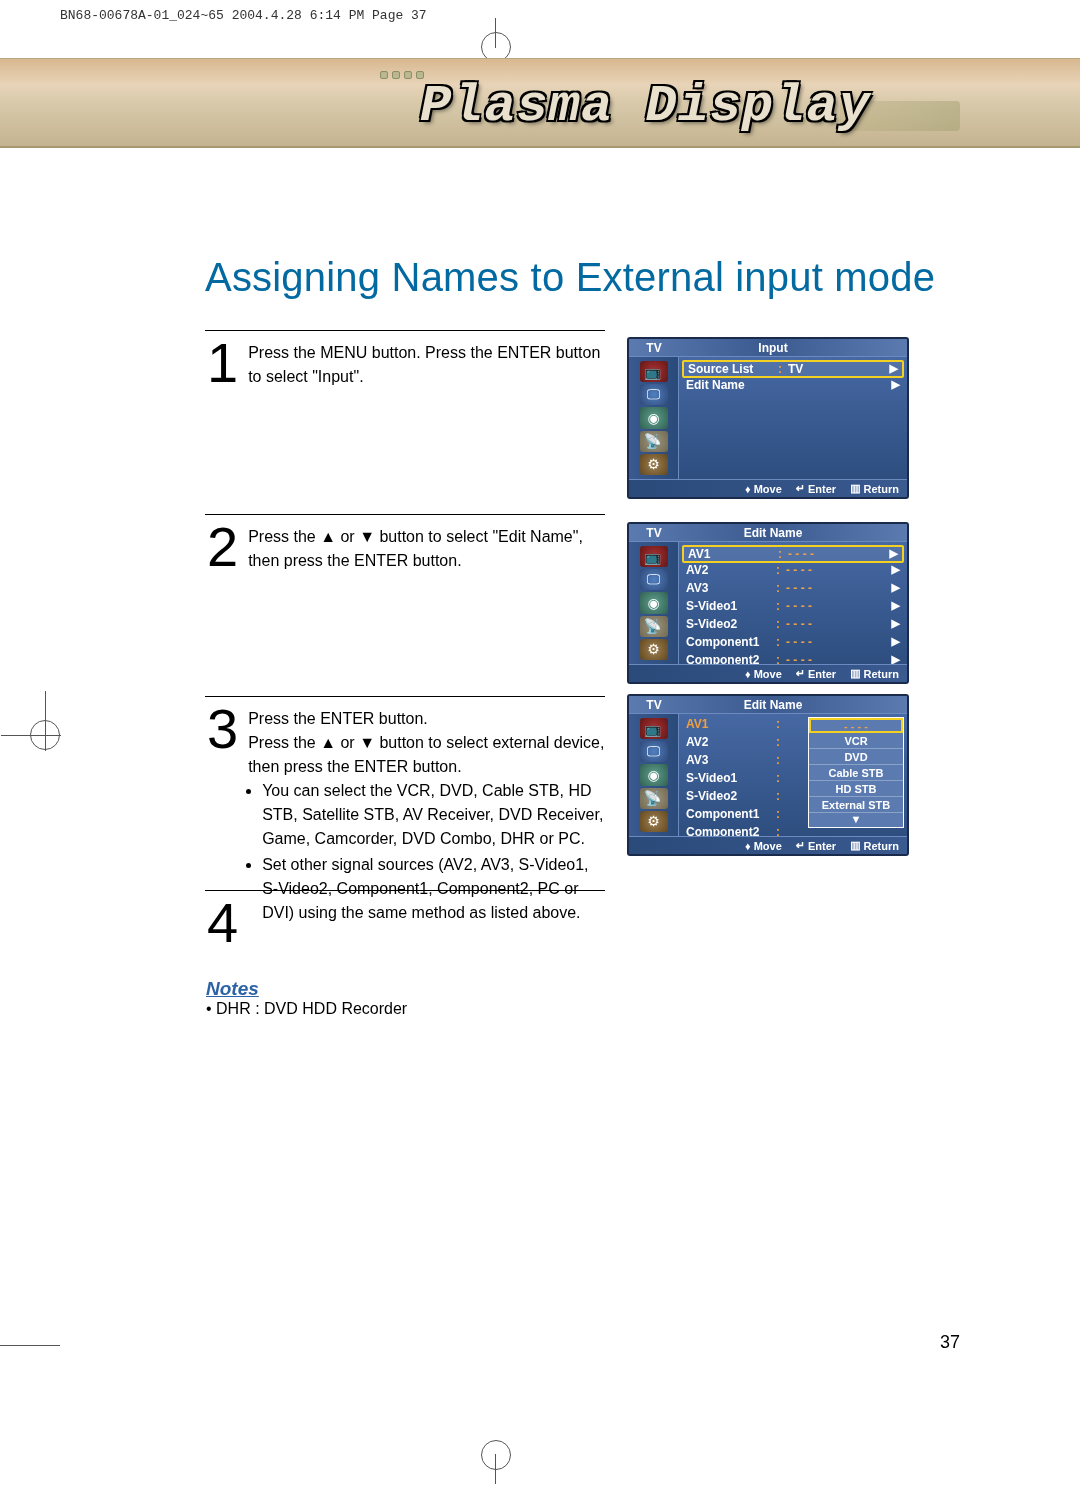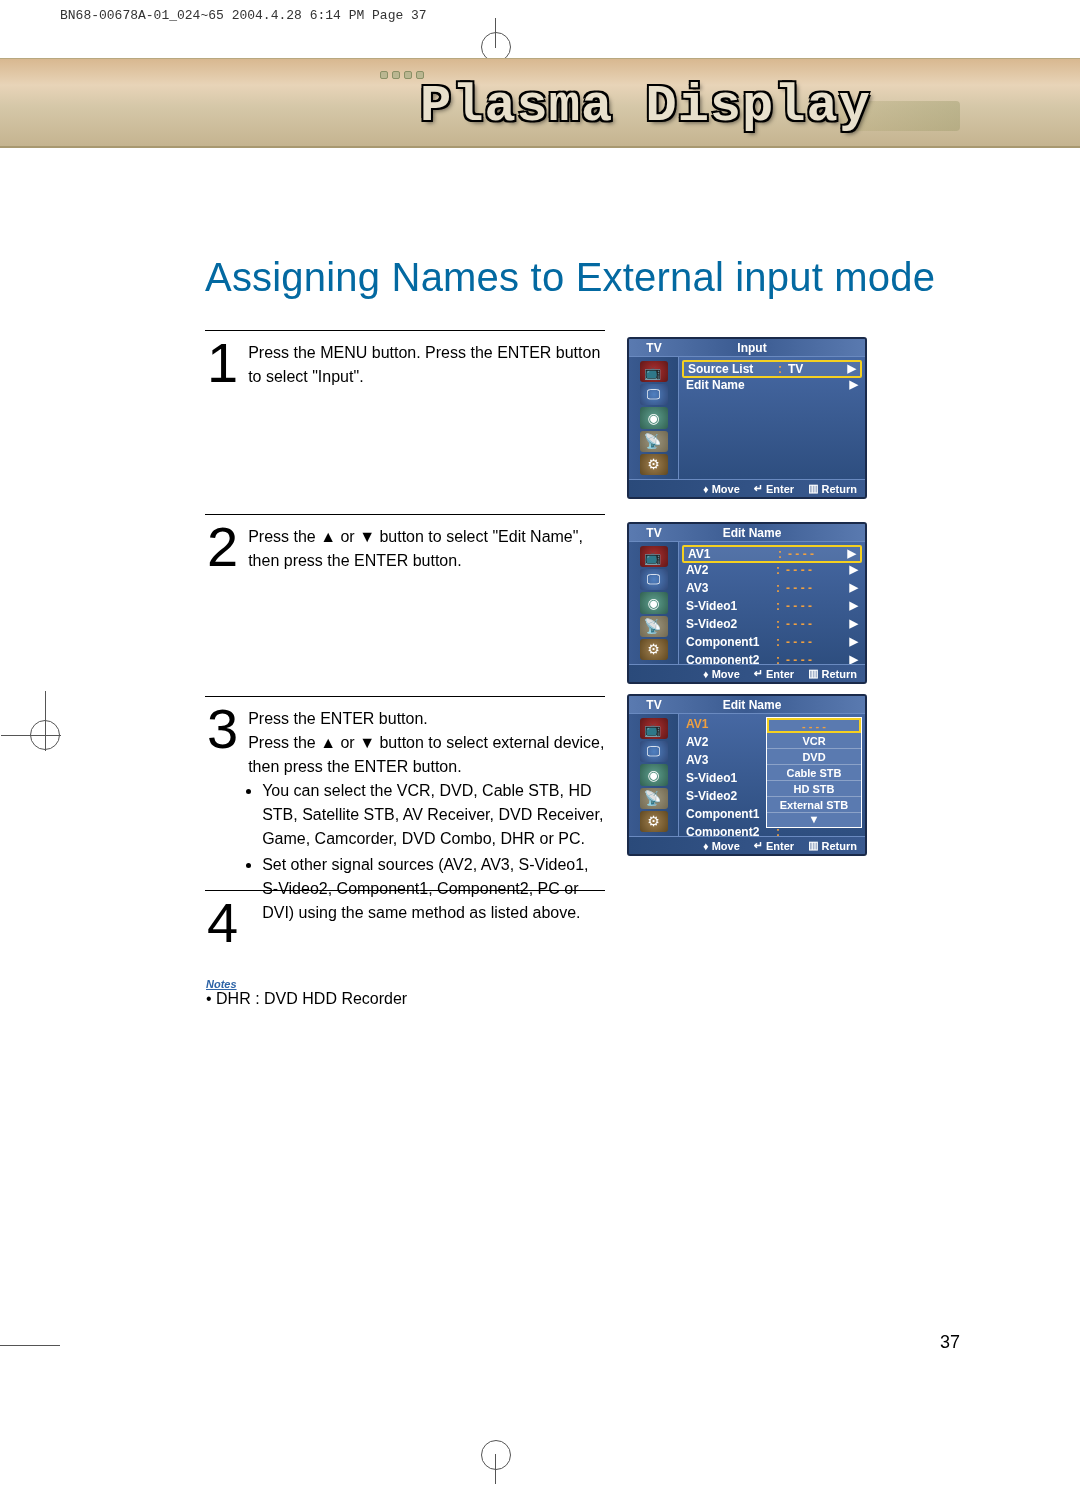--- a/index.html
+++ b/index.html
@@ -77,20 +77,21 @@
   }
   .banner-title {
     position: absolute;
     left: 420px; top: 18px;
     font-family: "Courier New", monospace;
     font-size: 52px;
     font-weight: bold;
     color: #e8e0cc;
     text-shadow: -2px -2px 0 #000, 2px -2px 0 #000, -2px 2px 0 #000, 2px 2px 0 #000, 3px 3px 4px rgba(0,0,0,0.5);
     letter-spacing: 1px;
+    font-style: italic;
   }
   .page-heading {
     position: absolute;
     left: 205px; top: 255px;
     font-size: 40px;
     color: #0369a1;
     font-weight: 500;
     font-family: "Arial Narrow", Arial, sans-serif;
     letter-spacing: 0.2px;
   }
@@ -128,30 +129,30 @@
   .notes-section {
     position: absolute;
     left: 206px; top: 978px;
     font-size: 16px;
   }
   .notes-title {
     color: #2d63a6;
     font-weight: bold;
     font-style: italic;
     text-decoration: underline;
-    font-size: 11px;
+    font-size: 19px;
   }
   .page-number {
     position: absolute;
     right: 120px; bottom: 141px;
     font-size: 18px;
   }
   .osd {
     position: absolute;
-    width: 240px;
+    width: 282px;
     background: linear-gradient(to bottom, #4a6ca8, #2a4a7a);
     border: 2px solid #1a2a4a;
     border-radius: 3px;
     overflow: hidden;
     font-size: 13px;
     color: #fff;
   }
   .osd1 { left: 627px; top: 337px; height: 162px; }
   .osd2 { left: 627px; top: 522px; height: 162px; }
   .osd3 { left: 627px; top: 694px; height: 162px; }

